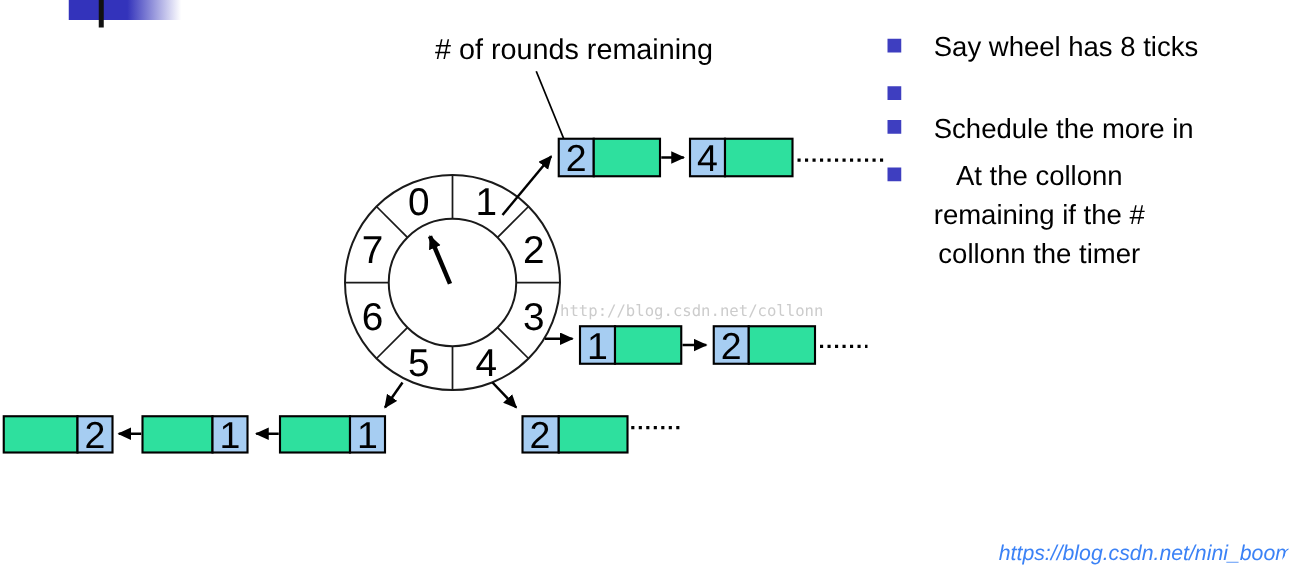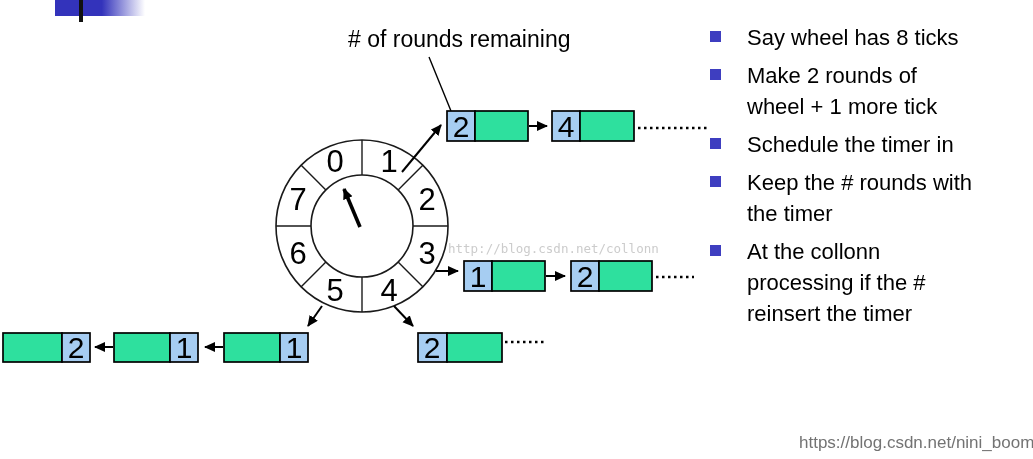--- a/index.html
+++ b/index.html
@@ -1,18 +1,19 @@
 <!DOCTYPE html>
 <html style="--node-green: #2ee09e; --node-blue: #a6cdf2; --bullet-marker: #3e3ec0; --decor-bar: #3333bb;"><head>
 <meta charset="utf-8">
 <style>
   html,body{margin:0;padding:0;background:#fff;}
   .slide{
     position:relative;width:1033px;height:459px;background:#fff;overflow:hidden;
     font-family:"Liberation Sans",sans-serif;
+    border-radius:31px;
   }
   
   .decor-bar{
     position:absolute;left:55px;top:0;width:90px;height:16px;
     background:linear-gradient(to right,var(--decor-bar) 0%,var(--decor-bar) 52%,rgba(255,255,255,0) 100%);
   }
   .decor-tick{position:absolute;left:79px;top:0;width:4px;height:22px;background:#111;}
   
   .diagram{position:absolute;left:0;top:0;}
   svg text{font-family:"Liberation Sans",sans-serif;fill:#000;}
@@ -26,23 +27,23 @@
   .cb{fill:var(--node-blue);stroke:#000;stroke-width:1.7;}
   .arrow{stroke:#000;stroke-width:2;fill:none;}
   .hand{stroke:#000;stroke-width:3.6;fill:none;}
   .thin{stroke:#000;stroke-width:1.4;fill:none;}
   .dots{stroke:#000;stroke-width:2.6;stroke-dasharray:2.5 3.5;fill:none;}
   
   .bullets{position:absolute;left:710px;top:22px;width:320px;}
   .bullet-row{display:flex;margin-bottom:7px;}
   .marker{flex:none;width:11px;height:11px;background:var(--bullet-marker);margin:9px 26px 0 0;}
   .bullet-text{font-size:22px;line-height:31px;color:#000;}
-  .bullet-line{white-space:nowrap;}
+  .bullet-line{white-space:nowrap;text-align:center;}
   .watermark-bottom{
-    position:absolute;left:799px;top:433px;font-size:17px;color:#737373;white-space:nowrap;
+    position:absolute;left:799px;top:433px;font-size:17px;color:#3b82f6;white-space:nowrap;font-style:italic;
   }
 </style>
 </head>
 <body>
 
 <div class="slide">
 
   <div class="decor-bar"></div>
   <div class="decor-tick"></div>
 
@@ -149,42 +150,31 @@
 
   <div class="bullets">
     <div class="bullet-row">
       <div class="marker"></div>
       <div class="bullet-text">
         <div class="bullet-line">Say wheel has 8 ticks</div>
       </div>
     </div>
     <div class="bullet-row">
       <div class="marker"></div>
-      <div class="bullet-text">
-        <div class="bullet-line">Make 2 rounds of</div>
-        <div class="bullet-line">wheel + 1 more tick</div>
-      </div>
     </div>
     <div class="bullet-row">
       <div class="marker"></div>
       <div class="bullet-text">
-        <div class="bullet-line">Schedule the timer in</div>
-      </div>
-    </div>
-    <div class="bullet-row">
-      <div class="marker"></div>
-      <div class="bullet-text">
-        <div class="bullet-line">Keep the # rounds with</div>
-        <div class="bullet-line">the timer</div>
+        <div class="bullet-line">Schedule the more in</div>
       </div>
     </div>
     <div class="bullet-row">
       <div class="marker"></div>
       <div class="bullet-text">
         <div class="bullet-line">At the collonn</div>
-        <div class="bullet-line">processing if the #</div>
-        <div class="bullet-line">reinsert the timer</div>
+        <div class="bullet-line">remaining if the #</div>
+        <div class="bullet-line">collonn the timer</div>
       </div>
     </div>
   </div>
 
   <div class="watermark-bottom">https://blog.csdn.net/nini_boom</div>
 </div>
 
 </body></html>

